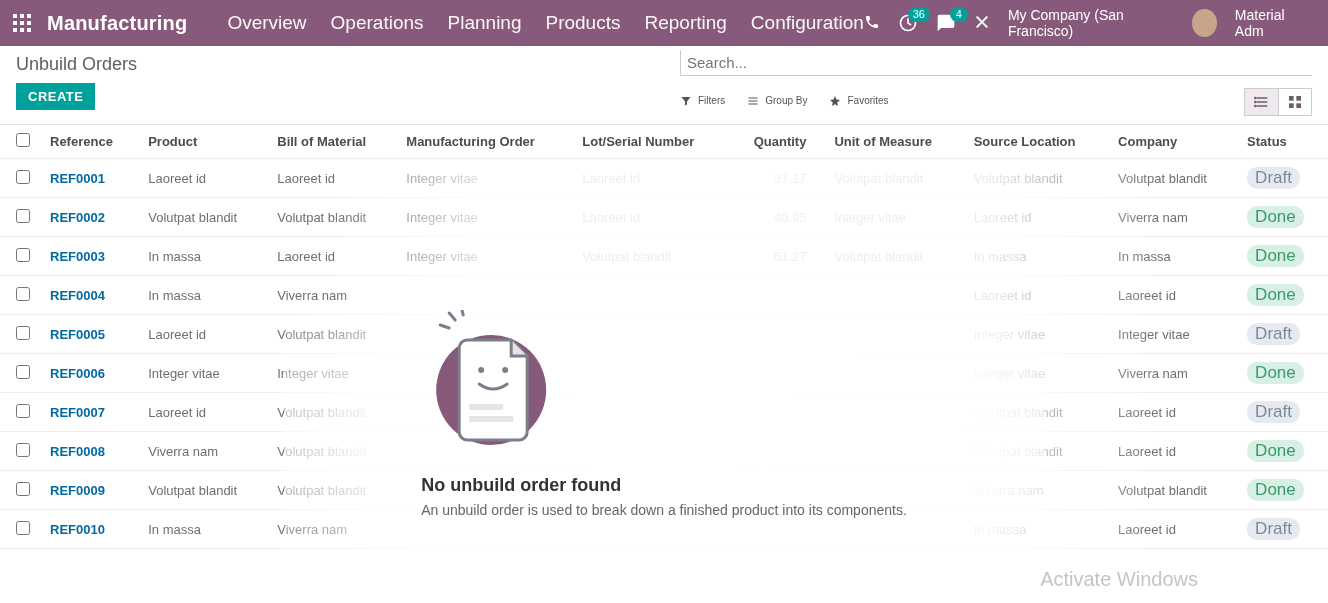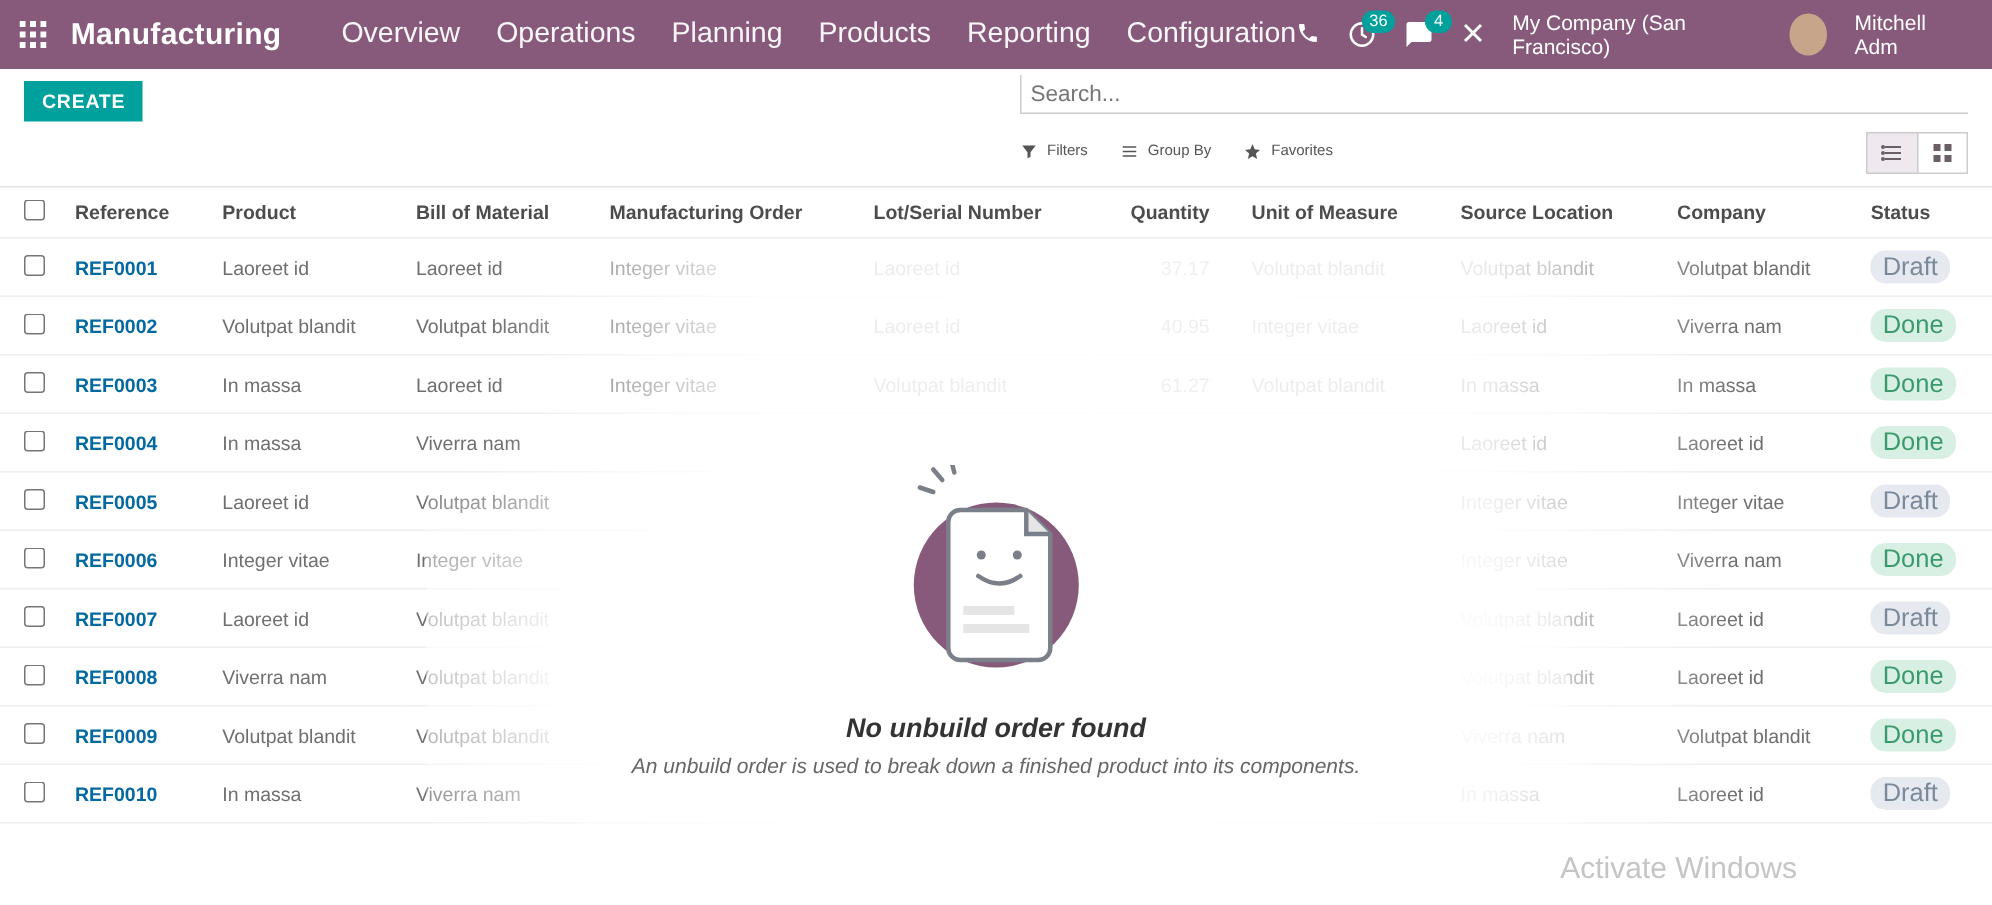--- a/index.html
+++ b/index.html
@@ -41,21 +41,21 @@
 .table td { color:#6f6f6f; }
 .table th:first-child, .table td:first-child { width:30px; padding-left:16px; }
 .table td:nth-child(2) { color:#0369a1; font-weight:600; }
 .table td.qty, .table th.qty { text-align:right; padding-right:18px; }
 .chip { display:inline-block; font-size:17px; padding:1px 8px; border-radius:10px; }
 .chip.draft { background:#e6eaf0; color:#7b8a9b; }
 .chip.done { background:#d7f0e3; color:#3b9a6d; }
 input[type=checkbox] { width:14px; height:14px; }
 
 
-.empty { position:absolute; left:50%; top:310px; transform:translate(-50%,0); text-align:center; pointer-events:none;font-style:italic; }
+.empty { position:absolute; left:50%; top:310px; transform:translate(-50%,0); text-align:left; pointer-events:none; }
 .empty .inner { pointer-events:auto; }
 .empty .fade-bg { position:absolute; left:50%; top:0; width:760px; height:260px; transform:translateX(-50%); background: radial-gradient(ellipse at center, rgba(255,255,255,1) 20%, rgba(255,255,255,0.92) 55%, rgba(255,255,255,0) 100%); z-index:0; }
 .empty svg.illus { position:relative; z-index:1; }
 .empty h3 { font-size:18px; color:#333; margin-top:12px; font-weight:700; position:relative; z-index:1; }
 .empty p { font-size:14px; color:#666; margin-top:6px; position:relative; z-index:1; }
 
 .winact { position:absolute; right:130px; bottom:12px; color:#c5c5c5; font-size:20px; }
 
 .table-wrap { position:relative; }
 .faded-overlay { position:absolute; top:46px; left:330px; right:170px; bottom:0; background:linear-gradient(to right, rgba(255,255,255,0) 0%, rgba(255,255,255,0.85) 20%, rgba(255,255,255,0.9) 50%, rgba(255,255,255,0.85) 80%, rgba(255,255,255,0) 100%); pointer-events:none; }
@@ -104,26 +104,27 @@
       <svg width="20" height="20" viewBox="0 0 24 24" fill="#fff">
           <path d="M20 2H4a2 2 0 00-2 2v18l4-4h14a2 2 0 002-2V4a2 2 0 00-2-2z"></path>
         </svg>
       <span class="count">4</span>
     </span>
     <span><svg width="16" height="16" viewBox="0 0 24 24" stroke="#fff" stroke-width="3" fill="none">
           <path d="M4 4l16 16M20 4L4 20"></path>
         </svg></span>
     <span class="company">My Company (San Francisco)</span>
     <span class="avatar"></span>
-    <span class="username">Mitchell Adm</span>
+    <span class="username">Material Adm</span>
   </div>
 </div>
 
 <div class="cp">
   <div class="left">
+    <div class="title">Unbuild Orders</div>
     <button class="create">CREATE</button>
   </div>
   <div class="right">
     <input class="search" placeholder="Search..." style="">
     <div class="tools-row">
       <div class="tools">
         <div class="tool">
           <span><svg width="12" height="12" viewBox="0 0 24 24" fill="#555">
                 <path d="M3 4h18l-7 9v6l-4 2v-8z"></path>
               </svg></span>

